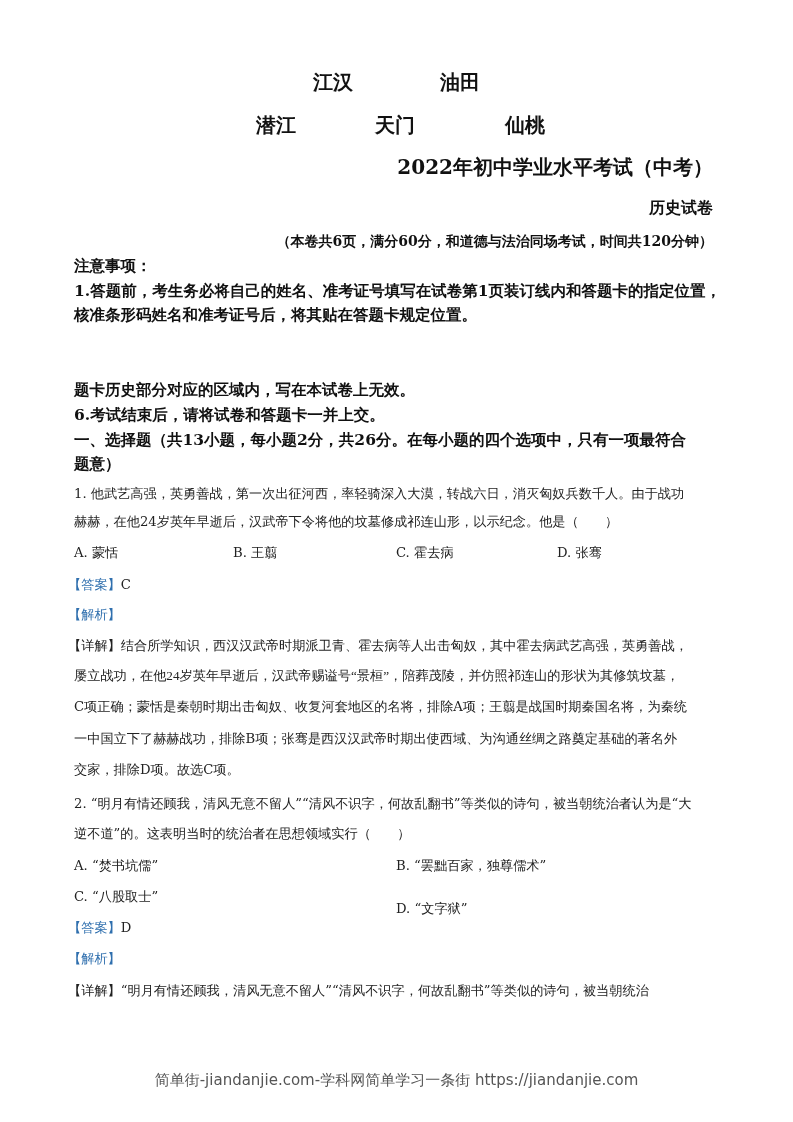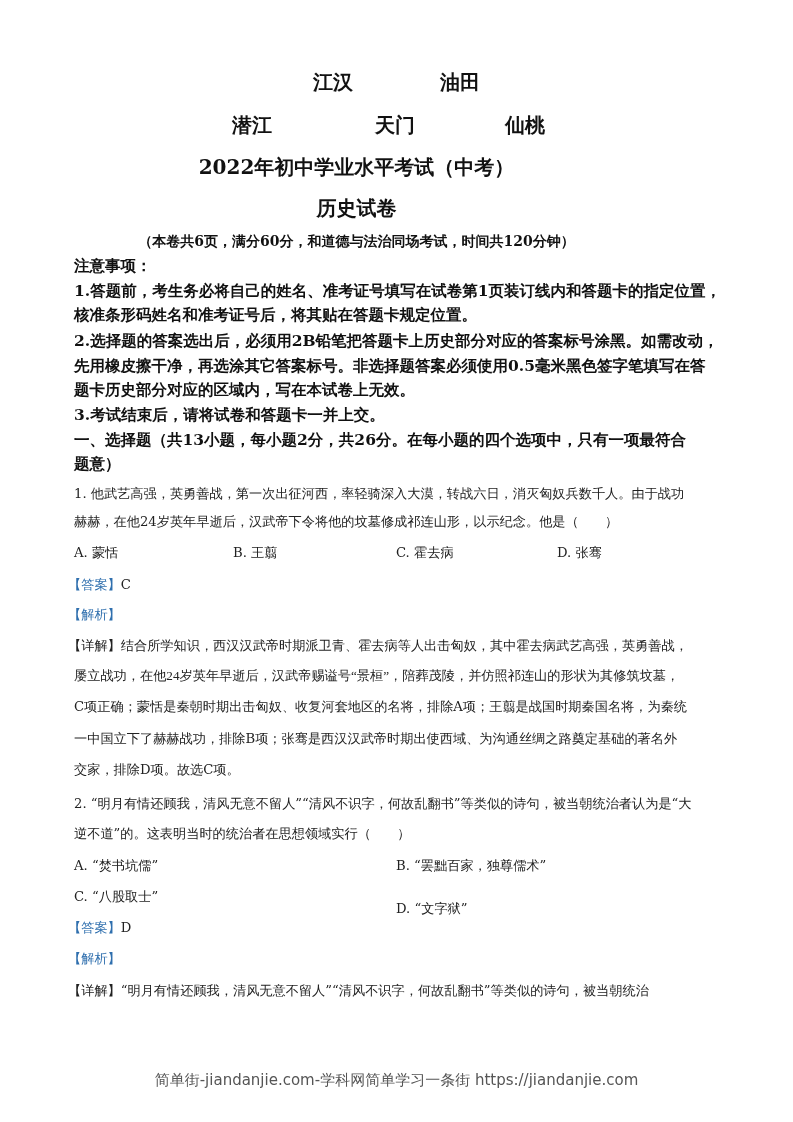--- a/index.html
+++ b/index.html
@@ -9,21 +9,21 @@
     color: #111111;
   }
   .page { position: absolute; left: 0; top: 0; width: 793px; height: 1122px; }
 
   .title-line {
     position: absolute; left: 0; width: 793px; font-weight: bold;
     font-size: 20px; line-height: 24px; color: #111;
   }
   .title-line span { position: absolute; white-space: nowrap; }
 
-  .t-center { position: absolute; left: 0; width: 713px; text-align: center; font-weight: bold; white-space: nowrap; }
+  .t-center { position: absolute; left: 0; width: 713px; text-align: right; font-weight: bold; white-space: nowrap; }
 
   .blk { position: absolute; left: 74px; width: 650px; white-space: nowrap; }
   .note { font-size: 15.5px; line-height: 24px; font-weight: bold; }
   .q { font-size: 13.2px; line-height: 18px; color: #222; }
   .tag { color: #2f6fae; }
   .opt { position: absolute; white-space: nowrap; font-size: 13.2px; color: #222; }
 
   .footer {
     position: absolute; left: 0; width: 793px; top: 1071px; text-align: center;
     font-family: "DejaVu Sans", "Liberation Sans", sans-serif;
@@ -33,35 +33,33 @@
 </head>
 <body>
 
 <div class="page">
 
   <div class="title-line" style="top:70px;">
     <span style="left:313px;">江汉</span>
     <span style="left:440px;">油田</span>
   </div>
   <div class="title-line" style="top:113px;">
-    <span style="left:232px;text-align:center;">潜江</span>
+    <span style="left:256px;text-align:center;">潜江</span>
     <span style="left:375px;">天门</span>
     <span style="left:505px;">仙桃</span>
   </div>
   <div class="t-center" style="top:155px; font-size:20px; line-height:24px;">2022年初中学业水平考试（中考）</div>
-  <div class="t-center" style="top:196px; font-size:20px; line-height:24px;">历史试卷</div>
+  <div class="t-center" style="top:196px; font-size:16px; line-height:24px;">历史试卷</div>
   <div class="t-center" style="top:231px; font-size:14px; line-height:20px;">（本卷共6页，满分60分，和道德与法治同场考试，时间共120分钟）</div>
 
   <div class="blk note" style="top:254px;">注意事项：</div>
   <div class="blk note" style="top:279px;">1.答题前，考生务必将自己的姓名、准考证号填写在试卷第1页装订线内和答题卡的指定位置，</div>
   <div class="blk note" style="top:303px;">核准条形码姓名和准考证号后，将其贴在答题卡规定位置。</div>
-  <div class="blk note" style="top:329px;">2.选择题的答案选出后，必须用2B铅笔把答题卡上历史部分对应的答案标号涂黑。如需改动，</div>
-  <div class="blk note" style="top:354px;">先用橡皮擦干净，再选涂其它答案标号。非选择题答案必须使用0.5毫米黑色签字笔填写在答</div>
   <div class="blk note" style="top:378px;">题卡历史部分对应的区域内，写在本试卷上无效。</div>
-  <div class="blk note" style="top:403px;">3.考试结束后，请将试卷和答题卡一并上交。</div>
+  <div class="blk note" style="top:403px;">6.考试结束后，请将试卷和答题卡一并上交。</div>
 
   <div class="blk note" style="top:428px;">一、选择题（共13小题，每小题2分，共26分。在每小题的四个选项中，只有一项最符合</div>
   <div class="blk note" style="top:452px;">题意）</div>
 
   <div>
     <div class="blk q" style="top:485px;">1. 他武艺高强，英勇善战，第一次出征河西，率轻骑深入大漠，转战六日，消灭匈奴兵数千人。由于战功</div>
     <div class="blk q" style="top:513px;">赫赫，在他24岁英年早逝后，汉武帝下令将他的坟墓修成祁连山形，以示纪念。他是（　　）</div>
 
     <div class="opt" style="left:74px; top:544px;text-align:center;">A. 蒙恬</div>
     <div class="opt" style="left:233px; top:544px;">B. 王翦</div>

